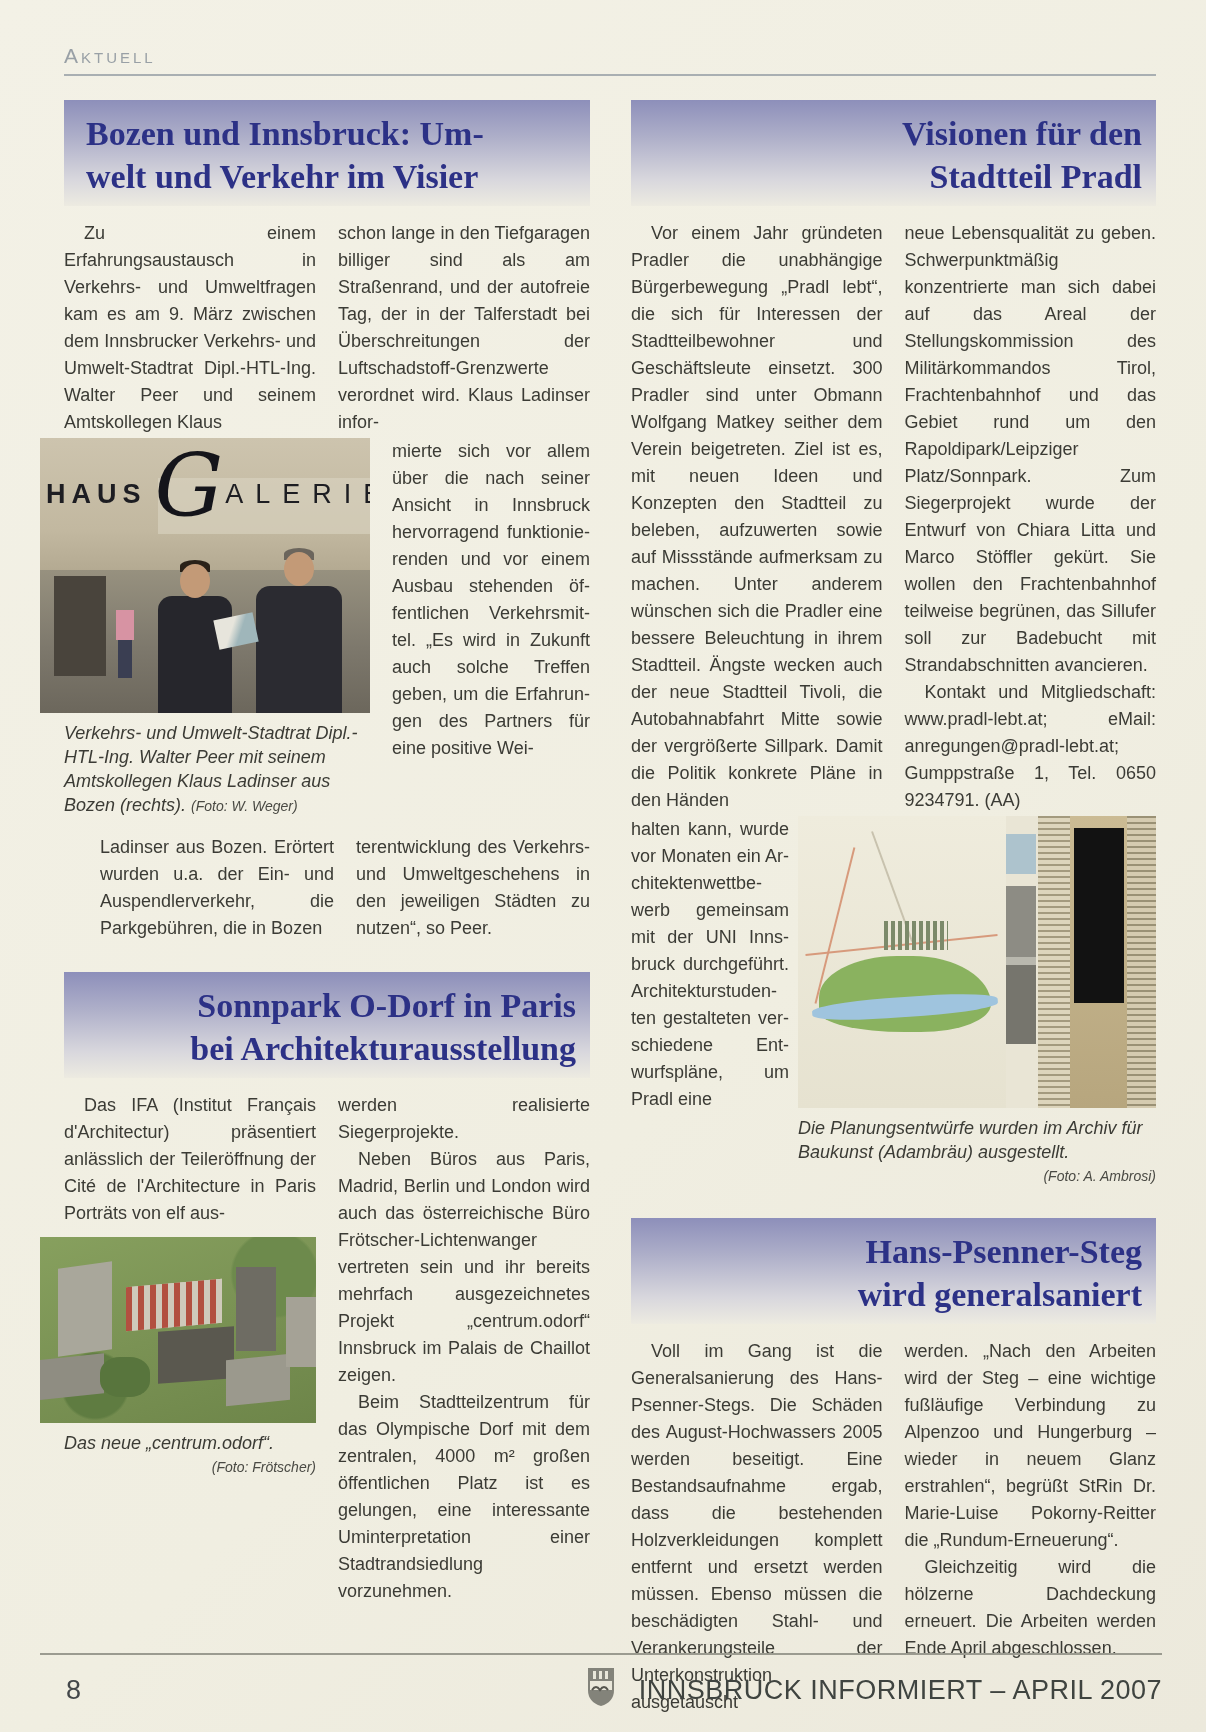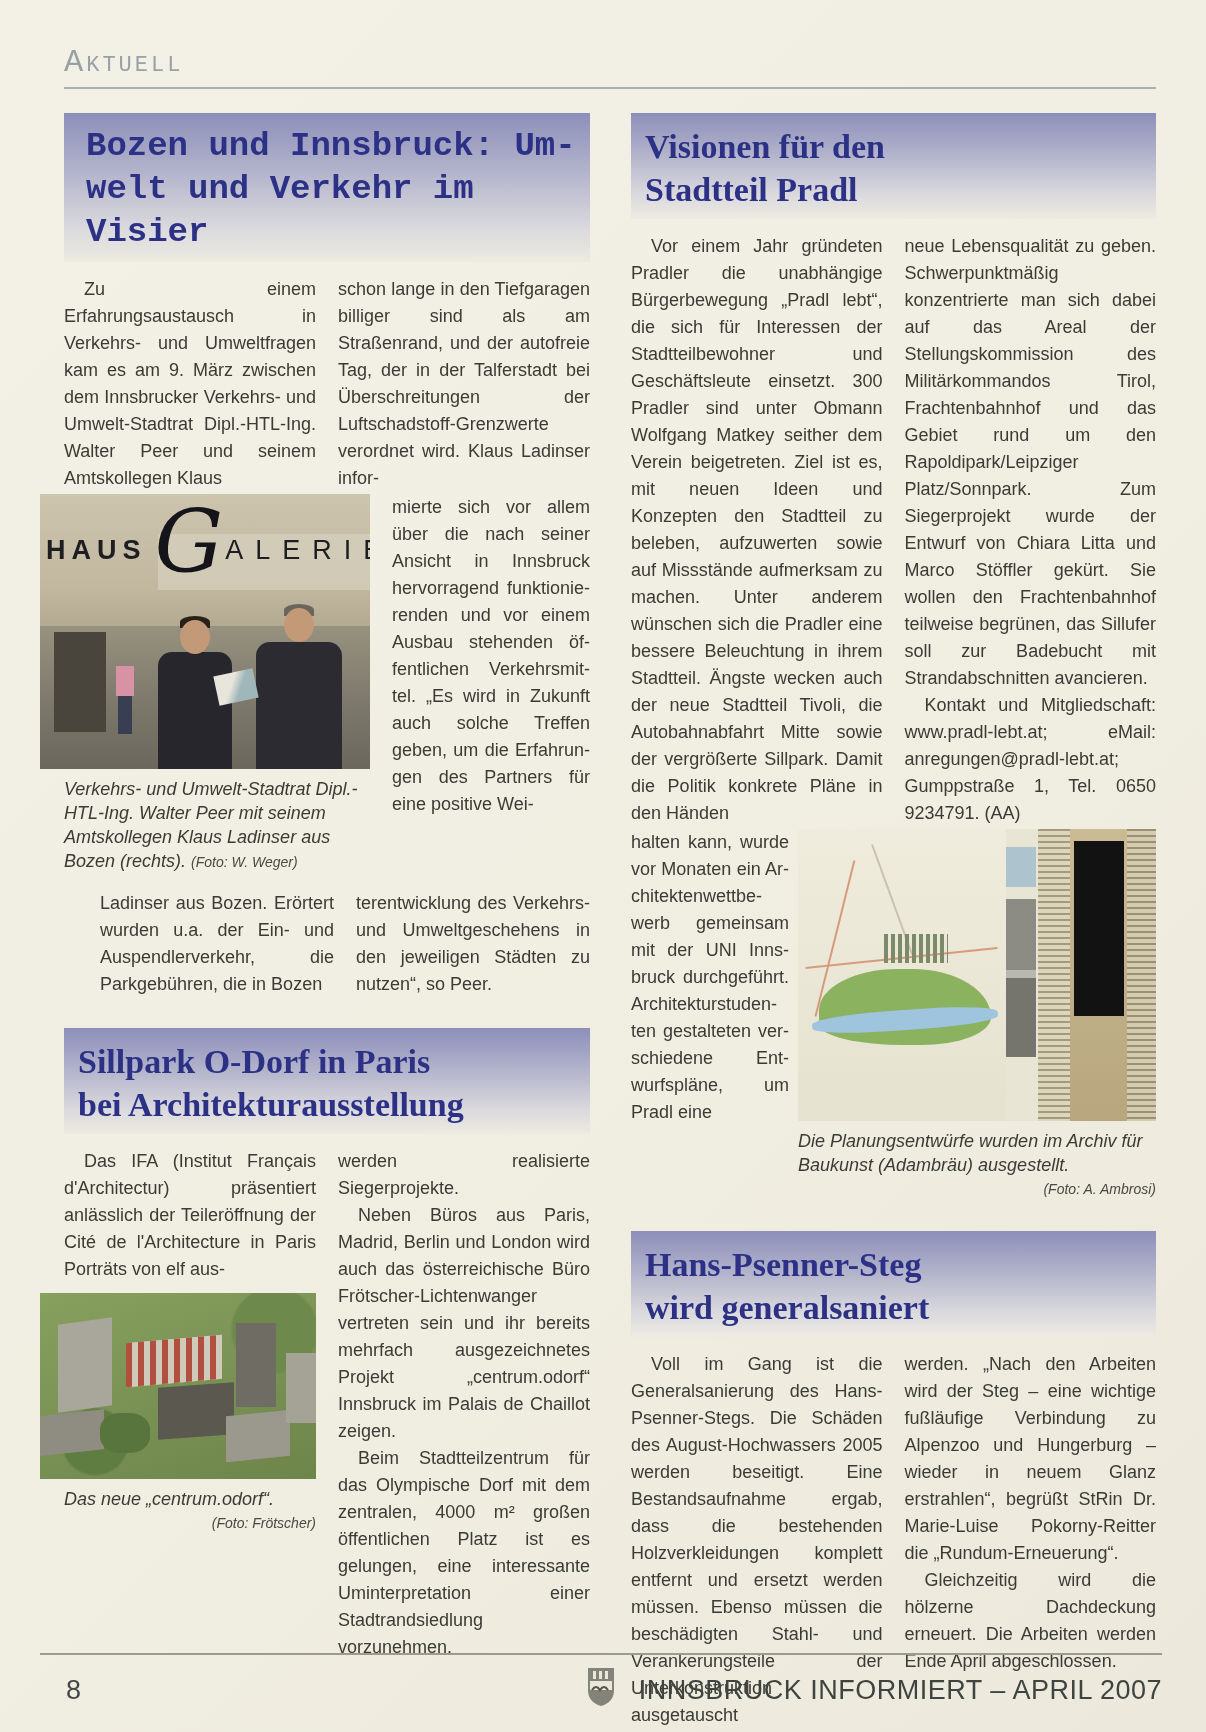--- a/index.html
+++ b/index.html
@@ -9,43 +9,43 @@
     margin:0 auto;
     background:linear-gradient(135deg,#f3f1e6 0%,#f0eee1 60%,#ece9dc 100%);
     font-family:"Liberation Sans",sans-serif;
     color:#3b3b35;
     overflow:hidden;
     box-sizing:border-box;
   }
   .content{position:absolute;left:64px;top:44px;width:1092px;}
   
   .kicker{
-    font-family:Liberation Mono, monospace;
+    font-family:Liberation Sans, sans-serif;
     font-variant:small-caps;
-    font-size:32px;letter-spacing:3px;
+    font-size:21px;letter-spacing:3px;
     color:#99a0a6;
   }
   .kicker-rule{border:none;border-top:2px solid #a9afb2;margin:6px 0 0 0;}
   
   .grid{display:grid;grid-template-columns:526px 525px;column-gap:41px;margin-top:24px;}
   .col{display:flex;flex-direction:column;}
   .article{margin-bottom:30px;}
   
   .headline{
     background:linear-gradient(180deg,#8d8fba 0%,#aeafc9 35%,#d8d7dd 75%,#edebe1 100%);
     font-family:"Liberation Serif",serif;
     font-weight:bold;
     color:#2c3186;
     font-size:34px;line-height:43px;
     padding:12px 14px 8px 14px;
     margin-bottom:14px;
   }
   .headline .hl{display:block;}
-  .headline.left{text-align:left;padding-left:22px;font-family:Liberation Mono, monospace;}
-  .headline.center{text-align:left;}
+  .headline.left{text-align:left;padding-left:22px;}
+  .headline.center{text-align:right;}
   
   .body-row{display:flex;column-gap:22px;}
   .tcol{flex:1;min-width:0;}
   .para{
     font-size:18px;line-height:27px;
     text-align:justify;
     margin:0 0 0 0;
     hyphens:manual;
   }
   .para.indent{text-indent:20px;}
@@ -205,21 +205,21 @@
               <p class="para">Ladinser aus Bozen. Erörtert wurden u.a. der Ein- und Auspendlerverkehr, die Parkgebühren, die in Bozen</p>
             </div>
             <div class="tcol">
               <p class="para">terentwicklung des Verkehrs- und Umweltgeschehens in den jeweiligen Städten zu nutzen“, so Peer.</p>
             </div>
           </div>
         </div>
 
         <div class="article">
           <div class="headline center">
-            <span class="hl">Sillpark O-Dorf in Paris</span>
+            <span class="hl">Sonnpark O-Dorf in Paris</span>
             <span class="hl">bei Architekturausstellung</span>
           </div>
           <div class="body-row">
             <div class="tcol">
               <p class="para indent">Das IFA (Institut Français d'Architectur) präsentiert anlässlich der Teileröffnung der Cité de l'Architecture in Paris Porträts von elf aus-</p>
               <div class="photo2" style="margin-top:10px;">
                 <div class="b p2-slab1"></div>
                 <div class="b p2-slab2"></div>
                 <div class="b p2-hall"></div>
                 <div class="b p2-dark"></div>

